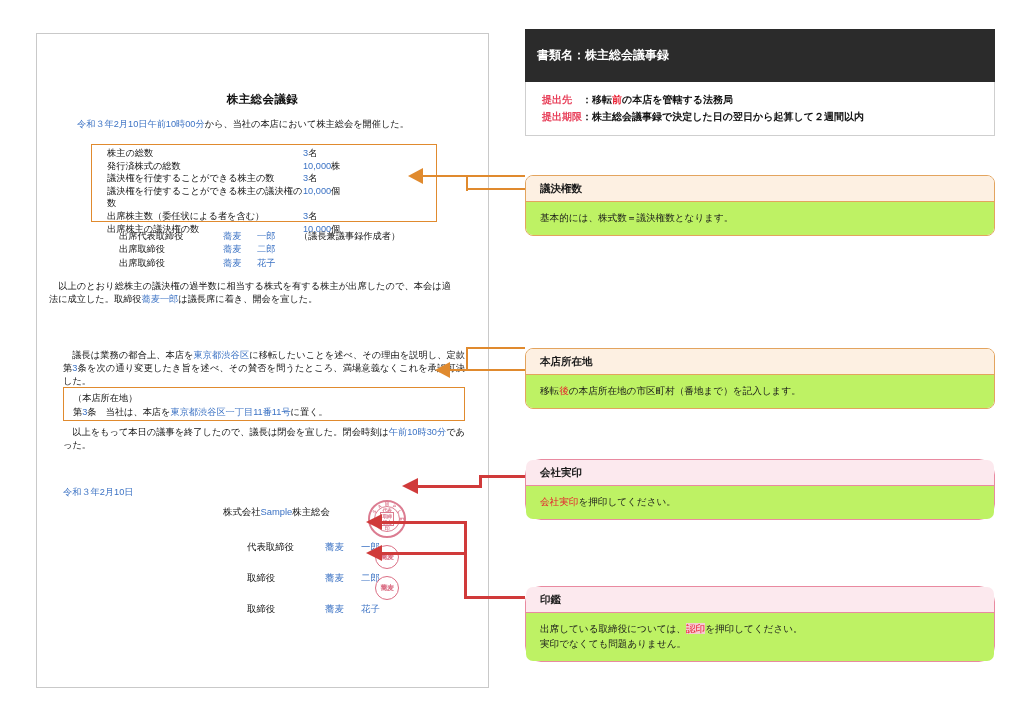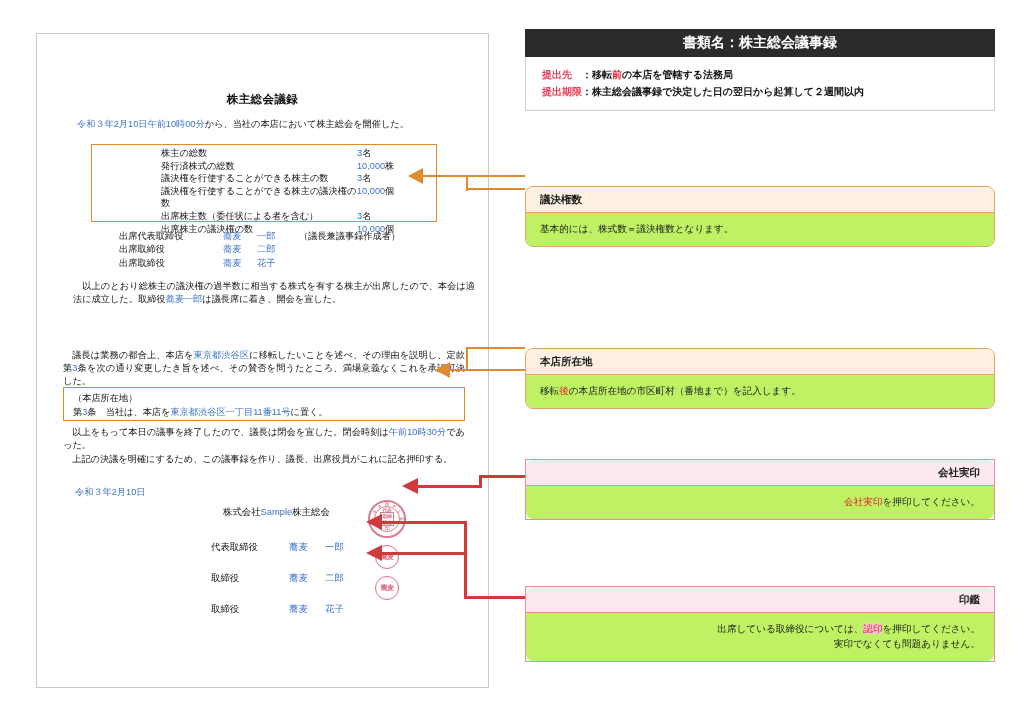--- a/index.html
+++ b/index.html
@@ -40,42 +40,42 @@
     position: absolute;
     border: 1.6px solid #e08a2e;
     background: transparent;
   }
 
   .tbl {
     position: absolute;
     font-size: 9.2px; line-height: 12.6px; color: #111;
     width: 100%;
   }
-  .tbl .row { display: flex; justify-content: flex-end; }
+  .tbl .row { display: flex; }
   .tbl .lbl { width: 196px; }
   .tbl .val { width: 80px; }
 
   .dir-list {
     position: absolute;
     font-size: 9.2px; line-height: 13.4px; color: #111;
   }
   .dir-list .row { display: flex; }
   .dir-list .pos   { width: 104px; }
   .dir-list .sname { width: 34px; color:#3b72c4; }
   .dir-list .gname { width: 42px; color:#3b72c4; }
   .dir-list .note  { color:#111; }
 
   .center-head {
     position: absolute; left: 0; width: 100%;
     text-align: center; font-size: 9.4px; color: #111;
   }
 
   .sig-block { position: absolute; font-size: 9.4px; color:#111; }
   .sig-company { margin-left: 56px; margin-bottom: 13px; white-space: nowrap; }
-  .sig-row { display: flex; align-items: center; height: 31px; margin-left: 44px; }
+  .sig-row { display: flex; align-items: center; height: 31px; margin-left: 80px; }
   .sig-pos  { width: 78px; }
   .sig-sname{ width: 36px; color:#3b72c4; }
   .sig-gname{ width: 40px; color:#3b72c4; }
 
   
   .seal { position: absolute; border-radius: 50%; }
   .seal-big {
     width: 38px; height: 38px;
     border: 2px solid #d4607a;
     color: #d4607a;
@@ -109,23 +109,22 @@
   }
   .seal-sm .t {
     font-size: 7px; line-height: 7.4px; font-weight: bold;
     text-align:center; letter-spacing:-.4px;
   }
 
   
   #banner { position:absolute; left:525px; top:29px; width:470px; }
   .banner-head {
     background:#2b2b2b; color:#fff;
-    font-size:14px; font-weight:bold;
-    padding:5px 12px;
-    text-align:center;
+    font-size:12px; font-weight:bold;
+    padding:18px 12px;
   }
   .banner-body {
     border:1px solid #cfcfcf; border-top:none;
     background:#fff; padding:9px 12px 10px 16px;
   }
   .banner-line { font-size:10px; font-weight:bold; color:#111; line-height:17px; white-space:nowrap; }
   .banner-key { color:#e8405a; }
 
   
   .callout { position:absolute; width:470px; left:525px; }
@@ -137,21 +136,21 @@
   .callout .c-body {
     background:#bef264;
     font-size:9.6px; line-height:15px; color:#1a1a1a;
     padding:8px 14px 10px 14px;
     border-radius:0 0 7px 7px;
   }
   
   .callout.orange { border:1.4px solid #e3a45e; border-radius:8px; }
   .callout.orange .c-head { background:#fdf0e2; border-bottom:1.2px solid #e3a45e; }
   
-  .callout.pink { border:1.4px solid #e98aa0; border-radius:0;text-align:right; }
+  .callout.pink { border:1.4px solid #e98aa0; border-radius:16px; }
   .callout.pink .c-head { background:#fce9ee; border-bottom:1.2px solid #e98aa0; }
 
   
   .conn { position:absolute; }
   .arrow-l { position:absolute; width:0; height:0; border-style:solid; }
 </style>
 </head>
 <body>
 
 <div id="doc-page">
@@ -204,43 +203,42 @@
         <div class="sname">蕎麦</div>
         <div class="gname">二郎</div>
       </div>
       <div class="row">
         <div class="pos">出席取締役</div>
         <div class="sname">蕎麦</div>
         <div class="gname">花子</div>
       </div>
     </div>
 
-    <div class="para" style="left:36px; top:246px; width:402px;">
+    <div class="para" style="left:12px; top:246px; width:402px;">
       <span>　以上のとおり総株主の議決権の過半数に相当する株式を有する株主が出席したので、本会は適法に成立した。取締役</span><span class="blue">蕎麦一郎</span><span>は議長席に着き、開会を宣した。</span>
     </div>
 
 
     <div class="para" style="left:26px; top:315px; width:402px;">
       <span>　議長は業務の都合上、本店を</span><span class="blue">東京都渋谷区</span><span>に移転したいことを述べ、その理由を説明し、定款第</span><span class="blue">3</span><span>条を次の通り変更したき旨を述べ、その賛否を問うたところ、満場意義なくこれを承認可決した。</span>
     </div>
 
     <div class="hl-box" style="left:26px; top:353px; width:402px; height:34px;"></div>
 
     <div class="para" style="left:36px; top:357px; width:390px; line-height:14px;">
       <span>（本店所在地）</span><br>
       <span>第</span><span class="blue">3</span><span>条　当社は、本店を</span><span class="blue">東京都渋谷区一丁目11番11号</span><span>に置く。</span>
     </div>
 
     <div class="para" style="left:26px; top:392px; width:402px;">
       <span>　以上をもって本日の議事を終了したので、議長は閉会を宣した。閉会時刻は</span><span class="blue">午前10時30分</span><span>であった。</span>
     </div>
 
-    <div class="para" style="left:26px; top:419px; width:402px;">　上記の決議を明確にするため、この議事録を作り、議長、出席役員がこれに記名押印する。</div>
-
-    <div class="para blue" style="left:26px; top:452px; width:200px;margin-left:12px;">令和３年2月10日</div>
+
+    <div class="para blue" style="left:26px; top:452px; width:200px;">令和３年2月10日</div>
 
     <div class="sig-block" style="left:130px; top:472px; width:300px;">
       <div class="sig-company"><span>株式会社</span><span class="blue">Sample</span><span>株主総会</span></div>
 
       <div class="sig-row">
         <div class="sig-pos">代表取締役</div>
         <div class="sig-sname">蕎麦</div>
         <div class="sig-gname">一郎</div>
       </div>
       <div class="sig-row">
@@ -315,21 +313,21 @@
 
 <div class="conn">
   <div style="position:absolute; left:382px; top:521px; width:85px; height:2.6px; background:#d03a3a;"></div>
   <div style="position:absolute; left:382px; top:552px; width:85px; height:2.6px; background:#d03a3a;"></div>
   <div style="position:absolute; left:464px; top:521px; width:2.6px; height:77px; background:#d03a3a;"></div>
   <div style="position:absolute; left:464px; top:596px; width:61px; height:2.6px; background:#d03a3a;"></div>
   <div class="arrow-l" style="left:366px; top:514px; border-width:8px 16px 8px 0; border-color:transparent #d03a3a transparent transparent;"></div>
   <div class="arrow-l" style="left:366px; top:545px; border-width:8px 16px 8px 0; border-color:transparent #d03a3a transparent transparent;"></div>
 </div>
 
-<div class="callout orange" style="top:186px;">
+<div class="callout orange" style="top:175px;">
   <div class="c-head">議決権数</div>
   <div class="c-body">
     <span>基本的には、株式数＝議決権数となります。</span>
   </div>
 </div>
 
 <div class="callout orange" style="top:348px;">
   <div class="c-head">本店所在地</div>
   <div class="c-body">
     <span>移転</span><span class="red">後</span><span>の本店所在地の市区町村（番地まで）を記入します。</span>

